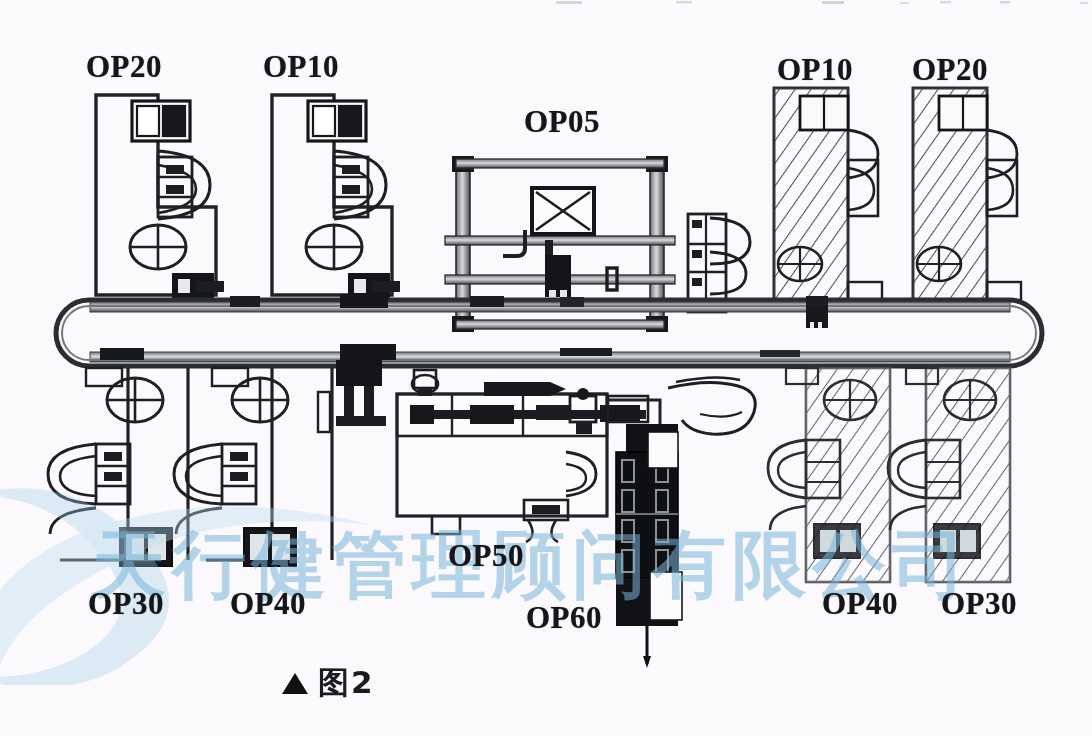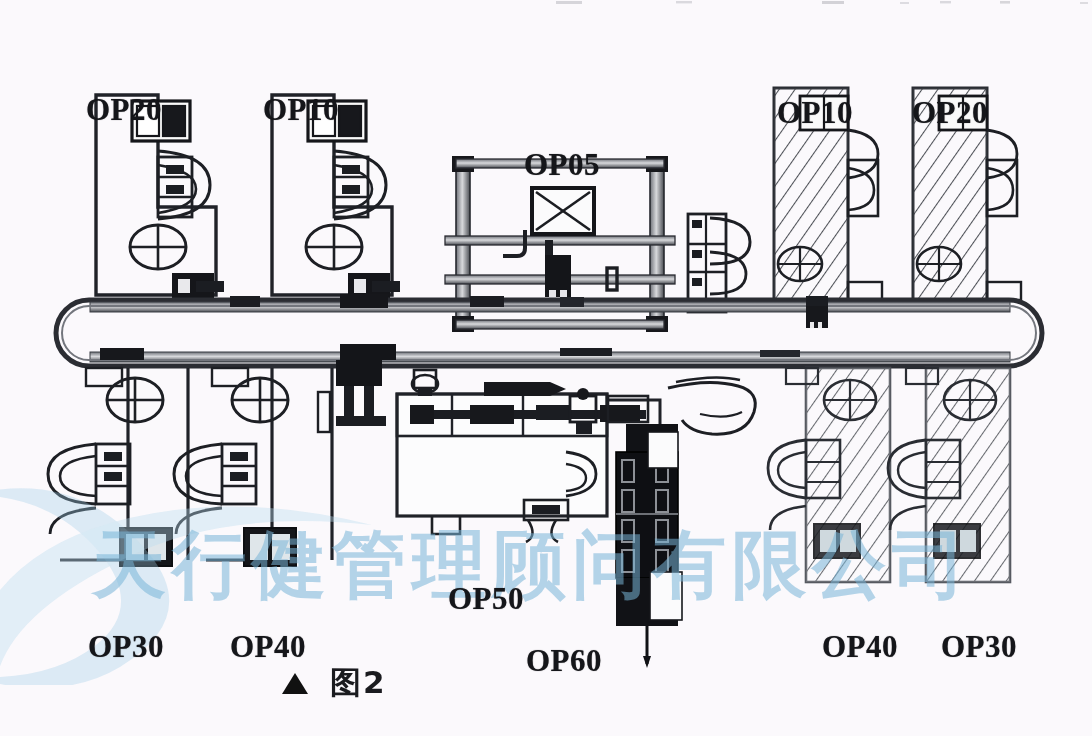--- a/index.html
+++ b/index.html
@@ -30,28 +30,27 @@
   .swoosh{position:absolute;left:-40px;top:455px;width:420px;height:230px;opacity:.55;}
 
   
   .oplabel{
     position:absolute;z-index:6;
     font-family:"Liberation Serif",serif;
     font-size:31px;font-weight:700;
     color:#15161a;letter-spacing:.5px;
     text-shadow:0 0 1px rgba(0,0,0,.55);
     white-space:nowrap;
-    margin-top:43px;
   }
   .caption{
     position:absolute;left:282px;top:662px;z-index:7;
     font-family:"DejaVu Sans",sans-serif;
     font-size:31px;font-weight:700;color:#1a1b1f;
     letter-spacing:2px;white-space:nowrap;
-    display:flex;align-items:center;gap:22px;
+    display:flex;align-items:center;gap:10px;
   }
   .tri{width:0;height:0;border-left:13px solid transparent;border-right:13px solid transparent;border-bottom:21px solid #111;display:inline-block;}
   svg{display:block;}
 </style>
 </head>
 <body>
 
 <div id="stage">
 
   <svg width="1092" height="736" viewBox="0 0 1092 736">

